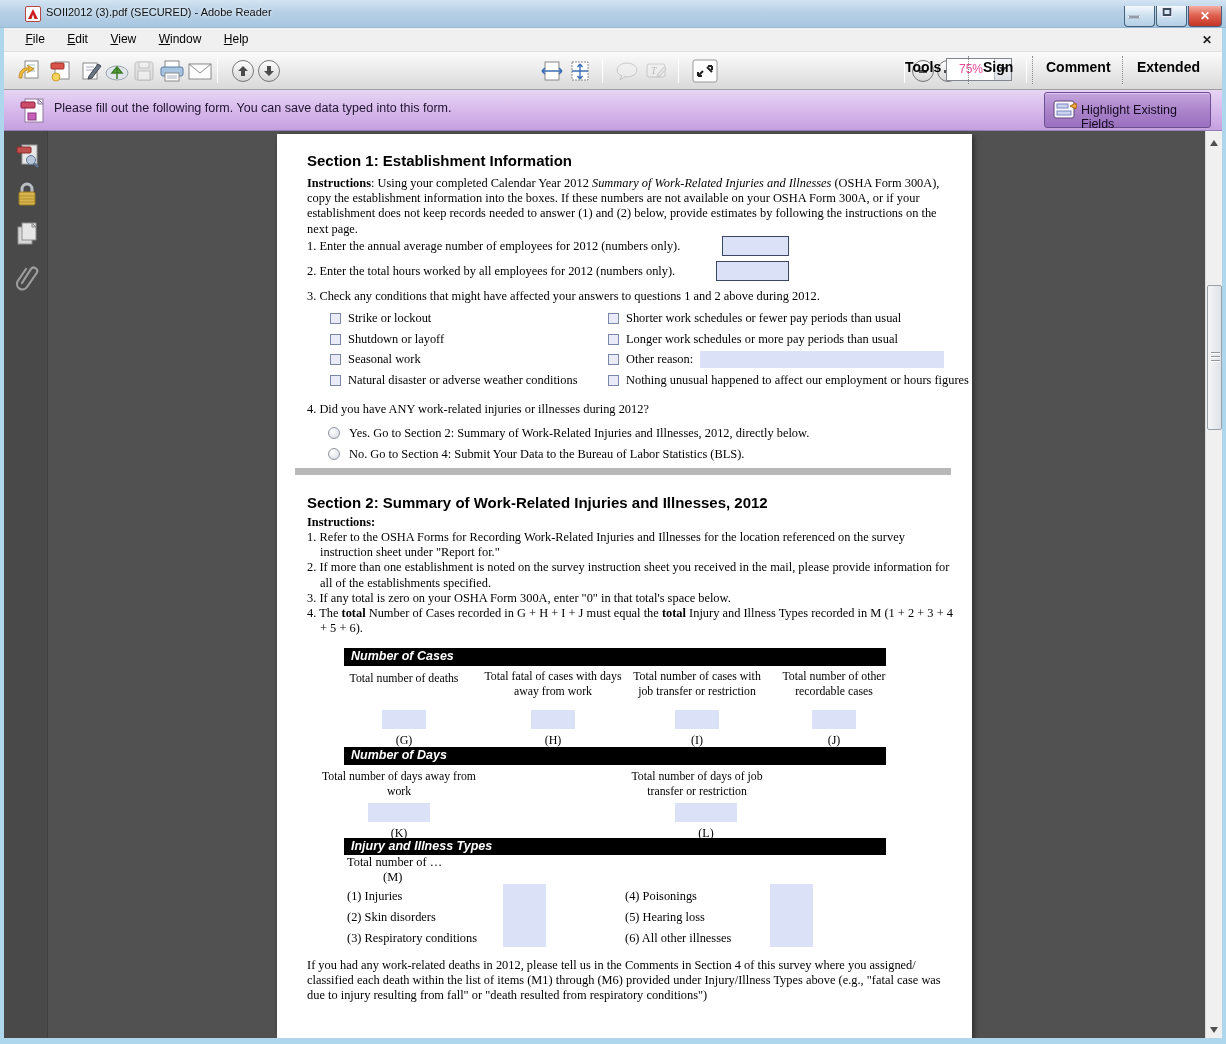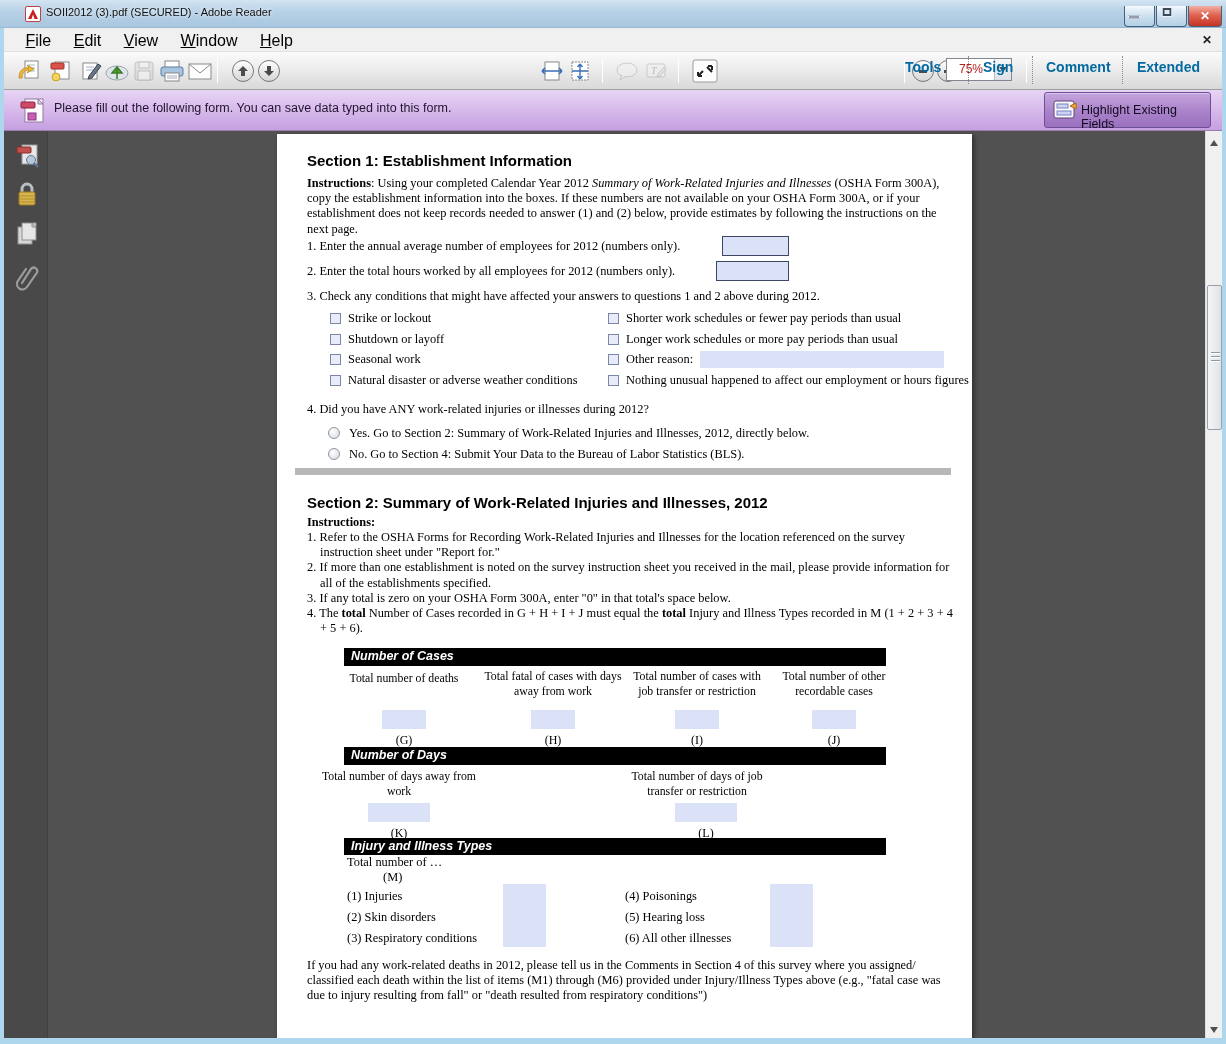--- a/index.html
+++ b/index.html
@@ -19,40 +19,40 @@
   .winbtn.min { left:1124px; width:31px; background:linear-gradient(#f4f9fd,#cfe2f1 45%,#b4cfe4); }
   .winbtn.res { left:1156px; width:31px; background:linear-gradient(#f4f9fd,#cfe2f1 45%,#b4cfe4); }
   .winbtn.cls { left:1188px; width:34px; background:linear-gradient(#f3b0a4,#e06352 45%,#c43425); }
   .winbtn span { position:absolute; left:50%; top:50%; transform:translate(-50%,-50%);
     font-size:11px; font-weight:bold; color:#333; }
   .winbtn.cls span { color:#fff; font-size:12px; }
   .glyph-dash { width:12px; height:3px; background:#3a4a58; border:1px solid #eef; }
   .glyph-sq { width:9px; height:8px; border:2px solid #3a4a58; outline:1px solid #eef; background:#dce9f4; }
 
   .menubar { left:4px; top:28px; width:1218px; height:24px; background:#f0f0f0; border-bottom:1px solid #e0e0e0; }
-  .menu-item { display:inline-block; padding:4px 9px; font-size:16px; color:#000; }
+  .menu-item { display:inline-block; padding:4px 9px; font-size:12px; color:#000; }
   .menu-item::first-letter { text-decoration:underline; }
   .doc-close-x { left:1202px; top:33px; font-size:12px; font-weight:bold; color:#222; }
 
   .toolbar { left:4px; top:52px; width:1218px; height:38px;
     background:linear-gradient(#fbfbfb,#e9e9e9 55%,#d9d9d9); border-bottom:1px solid #9f9f9f; }
   .tb-icon { position:absolute; top:8px; width:24px; height:23px; }
   .tb-sep { position:absolute; top:7px; width:1px; height:24px; background:#aaa; border-right:1px solid #fff; }
   .tb-circle { position:absolute; top:8px; width:22px; height:22px; border-radius:50%;
     border:1px solid #777; background:linear-gradient(#fdfdfd,#d6d6d6); box-shadow:inset 0 1px 1px #fff; }
   .tb-circle svg { position:absolute; left:50%; top:50%; transform:translate(-50%,-50%); }
   .page-box { left:832px; top:58px; width:26px; height:23px; background:#fff; border:1px solid #828790;
     font-size:12px; text-align:center; line-height:21px; color:#000; }
   .page-total { left:864px; top:62px; font-size:12px; color:#222; }
   .zoom-box { left:946px; top:58px; width:66px; height:23px; background:#fff; border:1px solid #828790; }
-  .zoom-val { position:absolute; left:0; top:0; width:48px; text-align:center; font-size:12px; line-height:21px; color:#b91c1c; }
+  .zoom-val { position:absolute; left:0; top:0; width:48px; text-align:center; font-size:12px; line-height:21px; color:#ec4899; }
   .zoom-dd { position:absolute; right:0; top:0; width:17px; height:21px; border-left:1px solid #b8bcc4;
     background:linear-gradient(#f6f7f8,#dde0e5); }
   .zoom-dd:before { content:""; position:absolute; left:4px; top:8px; border:4px solid transparent; border-top:5px solid #4a4f58; }
-  .tb-label { position:absolute; top:59px; font-size:14px; font-weight:bold; color:#0369a1; }
+  .tb-label { position:absolute; top:59px; font-size:14px; font-weight:bold; color:#000000; }
   .tb-dotsep { position:absolute; top:56px; height:28px; border-left:1px dotted #8a8a8a; }
   .disab { opacity:.42; filter:grayscale(1); }
 
   
   .formbar { left:4px; top:90px; width:1218px; height:41px;
     background:linear-gradient(#e7d5f4,#d4b4e9 60%,#c5a0e0); border-bottom:1px solid #9a7cb6; }
   .formbar-msg { left:50px; top:11px; font-size:12.5px; color:#201530; }
   .hl-btn { left:1040px; top:2px; width:167px; height:36px; border:1px solid #6d4f93; border-radius:3px;
     background:linear-gradient(#c5a5dd,#a982c9 55%,#9a70bf); box-shadow:inset 0 1px 0 #dcc4ef; }
   .hl-btn-label { position:absolute; left:36px; top:10px; font-size:12.5px; color:#14091f; }

